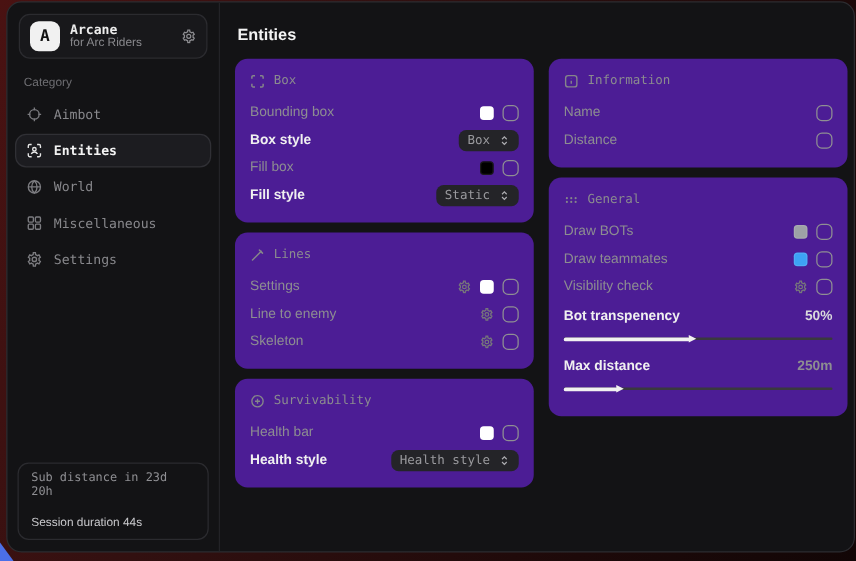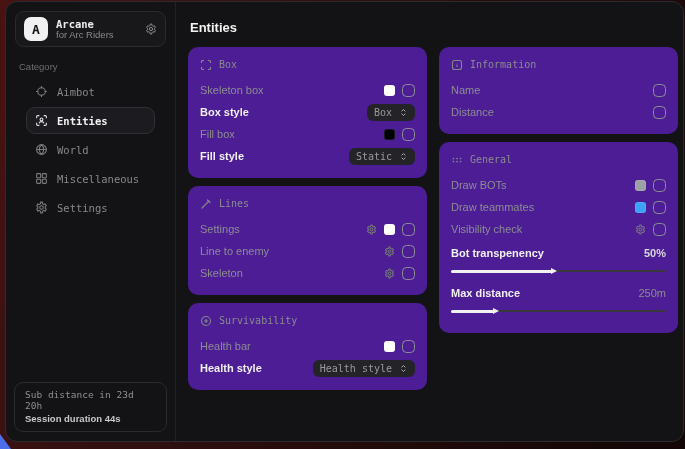--- a/index.html
+++ b/index.html
@@ -29,32 +29,32 @@
   .logo{ width:24px; height:24px; background:#f1f1f1; color:#141414; border-radius:7px;
     font-weight:bold; font-size:13px; display:flex; align-items:center; justify-content:center;
     font-family:"DejaVu Sans Mono", monospace; flex:0 0 24px;}
   .brand-text{ flex:1; line-height:1.15; }
   .brand-name{ color:#ececec; font-size:10.5px; font-weight:bold; font-family:"DejaVu Sans Mono", monospace;}
   .brand-sub{ color:#8a8a8e; font-size:9.5px; }
   .brand-action{ color:#8d8d91; display:flex; }
 
   .category{ color:#6e6e72; font-size:9.5px; margin:14px 0 6px 13px; }
 
-  .nav{ display:flex; flex-direction:column; gap:2px; padding:0 20px; }
+  .nav{ display:flex; flex-direction:column; gap:2px; padding:0 6px; }
   .nav-item{ height:27px; display:flex; align-items:center; gap:9px; padding:0 8px;
     color:#88888c; font-size:10.5px; font-family:"DejaVu Sans Mono", monospace;
     border:1px solid transparent; border-radius:9px; cursor:pointer;}
   .nav-item .nico{ display:flex; color:#7c7c80; }
   .nav-item.selected{ background:#1c1c20; border-color:#303035; color:#f2f2f2; font-weight:bold;}
   .nav-item.selected .nico{ color:#e6e6e6; }
 
   .footer-card{ position:absolute; left:8px; right:8px; bottom:9px;
     border:1px solid #2b2b2f; border-radius:9px; padding:6px 10px 7px; }
   .sub-line{ color:#8f8f93; font-size:9.5px; font-family:"DejaVu Sans Mono", monospace; }
-  .sess-line{ color:#c9c9cc; font-size:9.5px; margin-top:2px; font-weight:bold;}
+  .sess-line{ color:#c9c9cc; font-size:9.5px; margin-top:14px; font-weight:normal;}
 
   
   .main{ flex:1; padding:12px 12px 0 12px; }
   .page-title{ color:#f3f3f3; font-size:13px; font-weight:bold; margin:6px 0 12px 2px; }
   .cols{ display:flex; gap:12px; }
   .col{ width:239px; display:flex; flex-direction:column; gap:8px; }
 
   .card{ background:#4c1d95; border-radius:10px; padding:10px 12px 11px; }
   .card-head{ display:flex; align-items:center; gap:7px; color:#8b8b8f;
     font-size:10px; font-family:"DejaVu Sans Mono", monospace; margin-bottom:7px; height:15px;}
@@ -77,21 +77,21 @@
   .dropdown .dico{ display:flex; color:#aeaeb2; }
 
   .slider-group{ margin-top:2px; margin-bottom:6px; }
   .slider{ position:relative; height:9px; margin-top:3px; cursor:pointer;}
   .track{ position:absolute; left:0; right:0; top:3px; height:2px; background:#39393d; border-radius:2px;}
   .fill{ position:absolute; left:0; top:2.5px; height:3px; background:#f1f1f1; border-radius:2px;}
   .thumb{ position:absolute; top:0.5px; width:0; height:0;
     border-left:6px solid #f1f1f1; border-top:3.5px solid transparent; border-bottom:3.5px solid transparent;
     transform:translateX(-1px);}
   .val{ font-size:11px; color:#d9d9dc; font-weight:bold;margin-left:19px;}
-  .val.dim{ color:#8d8d91; font-weight:normal;text-align:right;}
+  .val.dim{ color:#8d8d91; font-weight:bold;text-align:right;}
 </style>
 </head>
 <body>
 
 <div class="window">
 
   <aside class="sidebar">
     <div class="brand-card">
       <div class="logo">A</div>
       <div class="brand-text">
@@ -175,21 +175,21 @@
         <section class="card">
           <div class="card-head">
             <span class="cico">
               <svg width="12" height="12" viewBox="0 0 24 24" fill="none" stroke="currentColor" stroke-width="2.4">
                   <path d="M3 8V5a2 2 0 0 1 2-2h3M16 3h3a2 2 0 0 1 2 2v3M21 16v3a2 2 0 0 1-2 2h-3M8 21H5a2 2 0 0 1-2-2v-3"></path>
                 </svg>
             </span>
             <span>Box</span>
           </div>
           <div class="row">
-            <span class="lbl">Skeleton box</span>
+            <span class="lbl">Bounding box</span>
             <span class="ctrls">
               <span class="swatch" style="background-color: rgb(255, 255, 255);"></span>
               <span class="checkbox"></span>
             </span>
           </div>
           <div class="row">
             <span class="lbl strong">Box style</span>
             <span class="dropdown">
               <span class="dval">Box</span>
               <span class="dico">

